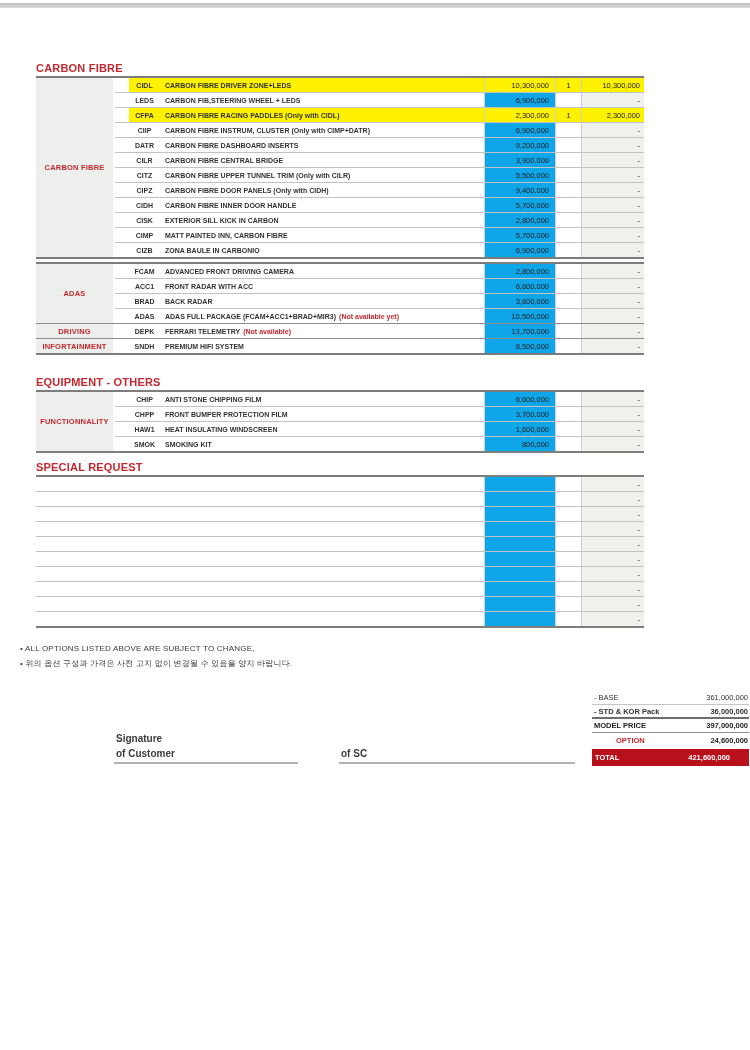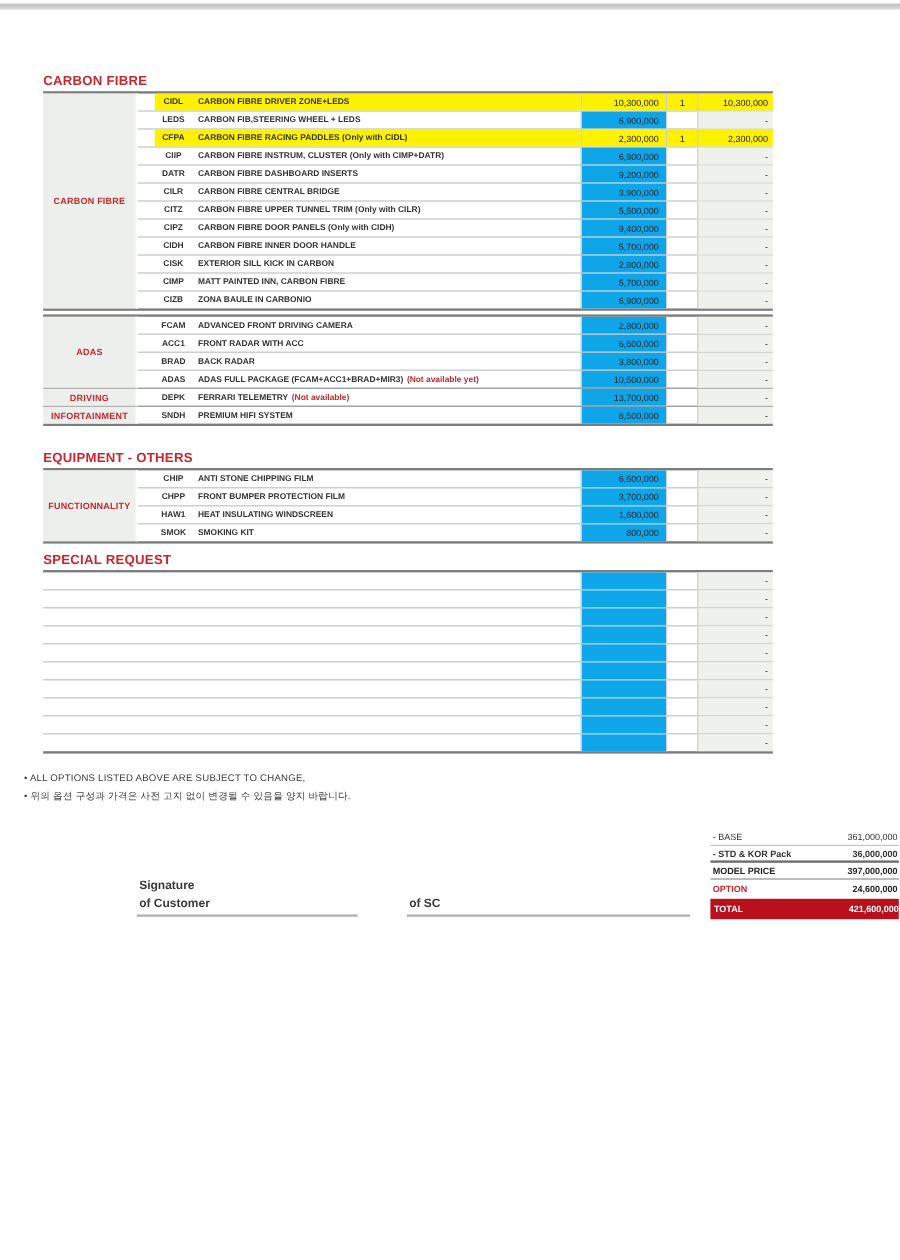--- a/index.html
+++ b/index.html
@@ -49,24 +49,24 @@
   .note-line{height:15px;line-height:15px;letter-spacing:.2px;}
 
   
   .summary{position:absolute;left:592px;top:691px;width:157px;font-size:7.5px;color:#333;}
   .sum-row{height:14px;display:flex;align-items:center;justify-content:space-between;
     box-sizing:border-box;padding:0 1px 0 2px;}
   .sum-base{border-bottom:1px solid #c6c6c6;}
   .sum-std{border-bottom:2px solid #6e6e6e;font-weight:bold;}
   .sum-model{border-bottom:1px solid #8f8f8f;}
   .sum-model .sum-label,.sum-model .sum-value{font-weight:700;color:#222;}
-  .sum-option .sum-label{color:var(--red);font-weight:700;}
+  .sum-option .sum-label{color:var(--red);font-weight:700;margin-left:22px;}
   .sum-option .sum-value{font-weight:700;color:#222;}
   .sum-total{height:17px;background:var(--total-bg);color:#fff;font-weight:700;
-    margin-top:2px;padding:0 0 0 3px;}
+    margin-top:2px;padding:0 19px 0 3px;}
 
   
   .sig-text{position:absolute;font-size:10px;font-weight:700;color:#3a3a3a;line-height:12px;}
   #sig-title{left:116px;top:733px;}
   #sig-customer{left:116px;top:748px;}
   #sig-sc{left:341px;top:748px;}
   .sig-line{position:absolute;height:2px;background:#b3b3b3;top:762px;}
   #sig-line-customer{left:114px;width:184px;}
   #sig-line-sc{left:339px;width:236px;}
 </style>

